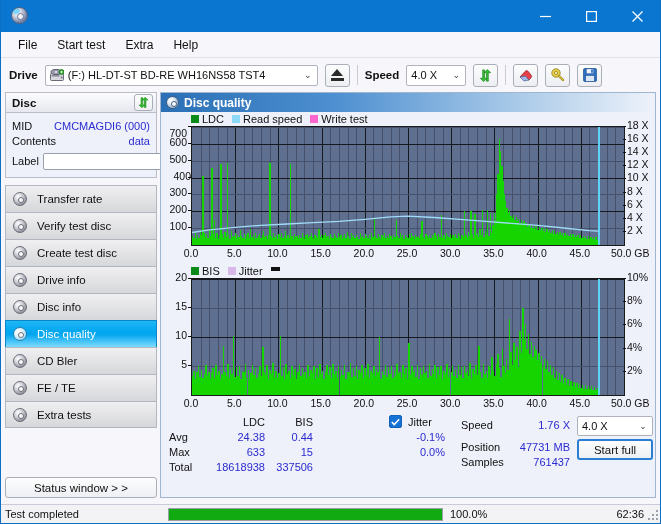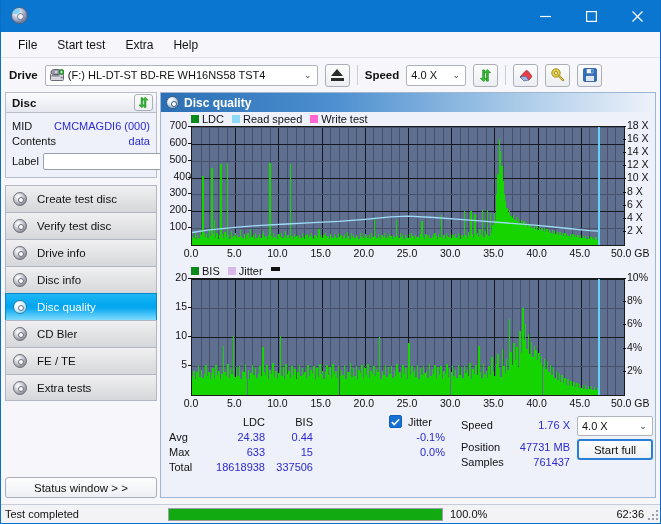--- a/index.html
+++ b/index.html
@@ -386,27 +386,33 @@
             <span class="cd-glyph"></span>
           </span>
         </div>
       </div>
 
       <div id="navlist">
         <div class="nav-item">
           <span class="ni">
               <span class="dq-glyph"></span>
             </span>
-          <span class="nl">Create test disc</span>
+          <span class="nl">Transfer rate</span>
         </div>
         <div class="nav-item">
           <span class="ni">
               <span class="dq-glyph"></span>
             </span>
           <span class="nl">Verify test disc</span>
+        </div>
+        <div class="nav-item">
+          <span class="ni">
+              <span class="dq-glyph"></span>
+            </span>
+          <span class="nl">Create test disc</span>
         </div>
         <div class="nav-item">
           <span class="ni">
               <span class="dq-glyph"></span>
             </span>
           <span class="nl">Drive info</span>
         </div>
         <div class="nav-item">
           <span class="ni">
               <span class="dq-glyph"></span>
@@ -850,21 +856,21 @@
             <div class="ytick" style="left: 0px; top: 91.2857px; width: 26px;">200</div>
             <div class="tickmark" style="left: 27px; top: 98.2857px; width: 3px; height: 1px;"></div>
             <div class="ytick" style="left: 0px; top: 74.4286px; width: 26px;">300</div>
             <div class="tickmark" style="left: 27px; top: 81.4286px; width: 3px; height: 1px;"></div>
             <div class="ytick" style="left: 4px; top: 57.5714px; width: 26px;">400</div>
             <div class="tickmark" style="left: 27px; top: 64.5714px; width: 3px; height: 1px;"></div>
             <div class="ytick" style="left: 0px; top: 40.7143px; width: 26px;">500</div>
             <div class="tickmark" style="left: 27px; top: 47.7143px; width: 3px; height: 1px;"></div>
             <div class="ytick" style="left: 0px; top: 23.8571px; width: 26px;">600</div>
             <div class="tickmark" style="left: 27px; top: 30.8571px; width: 3px; height: 1px;"></div>
-            <div class="ytick" style="left: 0px; top: 7px; width: 26px;">700</div>
+            <div class="ytick" style="left: 0px; top: 15px; width: 26px;">700</div>
             <div class="tickmark" style="left: 27px; top: 14px; width: 3px; height: 1px;"></div>
             <div class="y2tick" style="left: 466px; top: 111.889px;">2 X</div>
             <div class="tickmark" style="left: 462px; top: 118.889px; width: 3px; height: 1px;"></div>
             <div class="y2tick" style="left: 466px; top: 98.7778px;">4 X</div>
             <div class="tickmark" style="left: 462px; top: 105.778px; width: 3px; height: 1px;"></div>
             <div class="y2tick" style="left: 466px; top: 85.6667px;">6 X</div>
             <div class="tickmark" style="left: 462px; top: 92.6667px; width: 3px; height: 1px;"></div>
             <div class="y2tick" style="left: 466px; top: 72.5556px;">8 X</div>
             <div class="tickmark" style="left: 462px; top: 79.5556px; width: 3px; height: 1px;"></div>
             <div class="y2tick" style="left: 466px; top: 59.4444px;">10 X</div>

